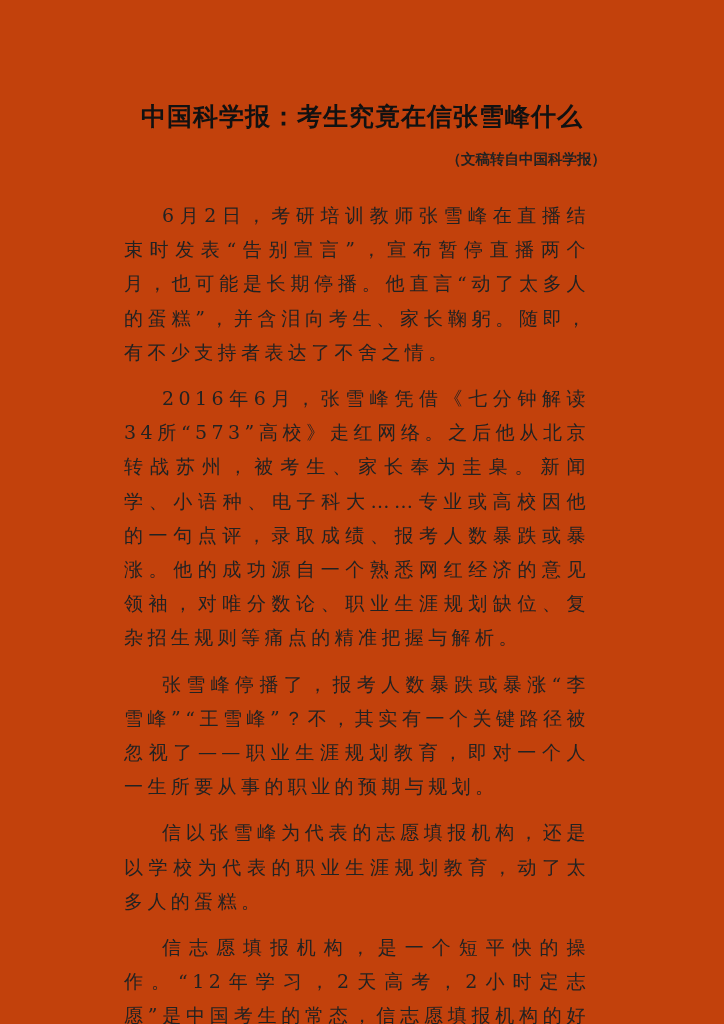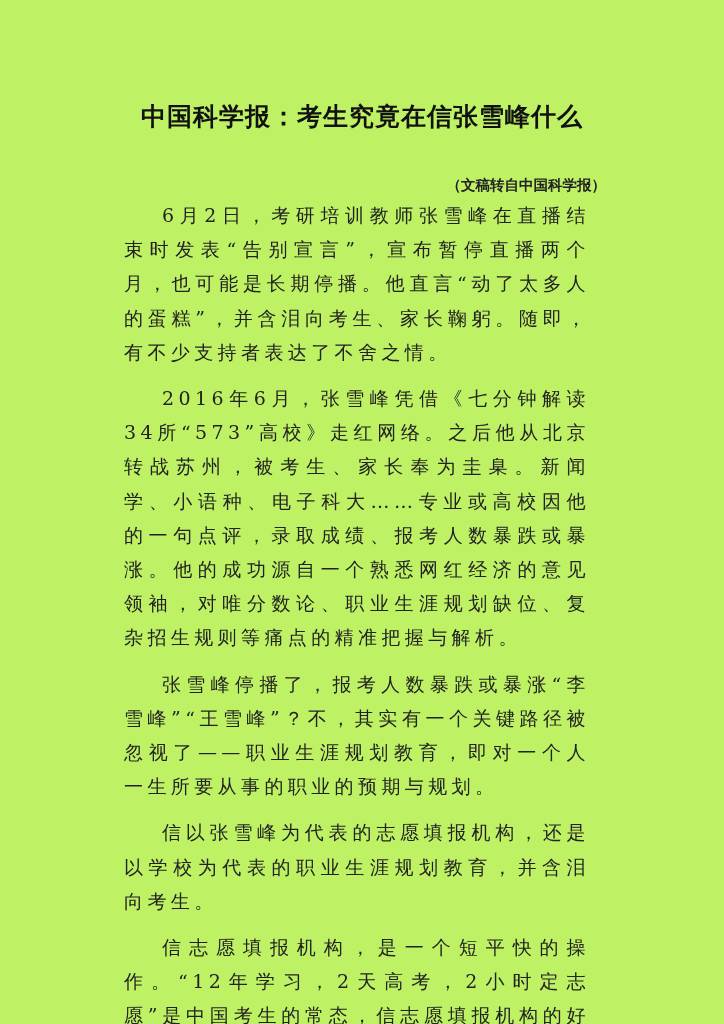--- a/index.html
+++ b/index.html
@@ -1,46 +1,46 @@
 <!DOCTYPE html>
 <html><head>
   <meta charset="utf-8">
   <style>
     html, body { margin: 0; padding: 0; background: #ffffff; }
     body { width: 724px; height: 1024px; overflow: hidden; position: relative; }
     .page {
       position: absolute; left: 0; top: 0; width: 724px; height: 1024px;
-      background: #bef264; color: #1a1a1a;
+      background: #c2410c; color: #1a1a1a;
     }
     .title {
       position: absolute; top: 100px; left: 0; width: 724px;
       text-align: center;
       font-family: "DejaVu Serif", "Liberation Serif", serif;
       font-weight: bold; font-size: 25px; letter-spacing: 1px;
       color: #111;
     }
     .source {
       position: absolute; top: 150px; right: 118px;
       font-family: Liberation Mono, monospace;
-      font-weight: bold; font-size: 14.5px; color: #222; margin-top: 26px;
+      font-weight: bold; font-size: 14.5px; color: #222;
     }
     .body {
       position: absolute; top: 186px; left: 112px; width: 490px;
       font-family: "DejaVu Serif", "Liberation Serif", serif;
       font-size: 19px; line-height: 34.2px; color: #222;
       letter-spacing: 4.4px; text-align: justify;
     }
     .para { margin: 12px; text-indent: 2em; }
   </style>
 </head>
 <body>
 
 <div class="page">
   <div class="title">中国科学报：考生究竟在信张雪峰什么</div>
   <div class="source">（文稿转自中国科学报）</div>
   <div class="body">
     <p class="para">6月2日，考研培训教师张雪峰在直播结束时发表“告别宣言”，宣布暂停直播两个月，也可能是长期停播。他直言“动了太多人的蛋糕”，并含泪向考生、家长鞠躬。随即，有不少支持者表达了不舍之情。</p>
     <p class="para">2016年6月，张雪峰凭借《七分钟解读34所“573”高校》走红网络。之后他从北京转战苏州，被考生、家长奉为圭臬。新闻学、小语种、电子科大……专业或高校因他的一句点评，录取成绩、报考人数暴跌或暴涨。他的成功源自一个熟悉网红经济的意见领袖，对唯分数论、职业生涯规划缺位、复杂招生规则等痛点的精准把握与解析。</p>
     <p class="para">张雪峰停播了，报考人数暴跌或暴涨“李雪峰”“王雪峰”？不，其实有一个关键路径被忽视了——职业生涯规划教育，即对一个人一生所要从事的职业的预期与规划。</p>
-    <p class="para">信以张雪峰为代表的志愿填报机构，还是以学校为代表的职业生涯规划教育，并含泪向考生。</p>
+    <p class="para">信以张雪峰为代表的志愿填报机构，还是以学校为代表的职业生涯规划教育，动了太多人的蛋糕。</p>
     <p class="para">信志愿填报机构，是一个短平快的操作。“12年学习，2天高考，2小时定志愿”是中国考生的常态，信志愿填报机构的好处在于快速决策，坏处在于弱化考生的兴趣、个性，看似“专业的人做专业的事”，但本质上是分分必较的博弈。又有多少迷茫的考生、家长走进志愿填报机构时，撂下一句</p>
   </div>
 </div>
 
 </body></html>

